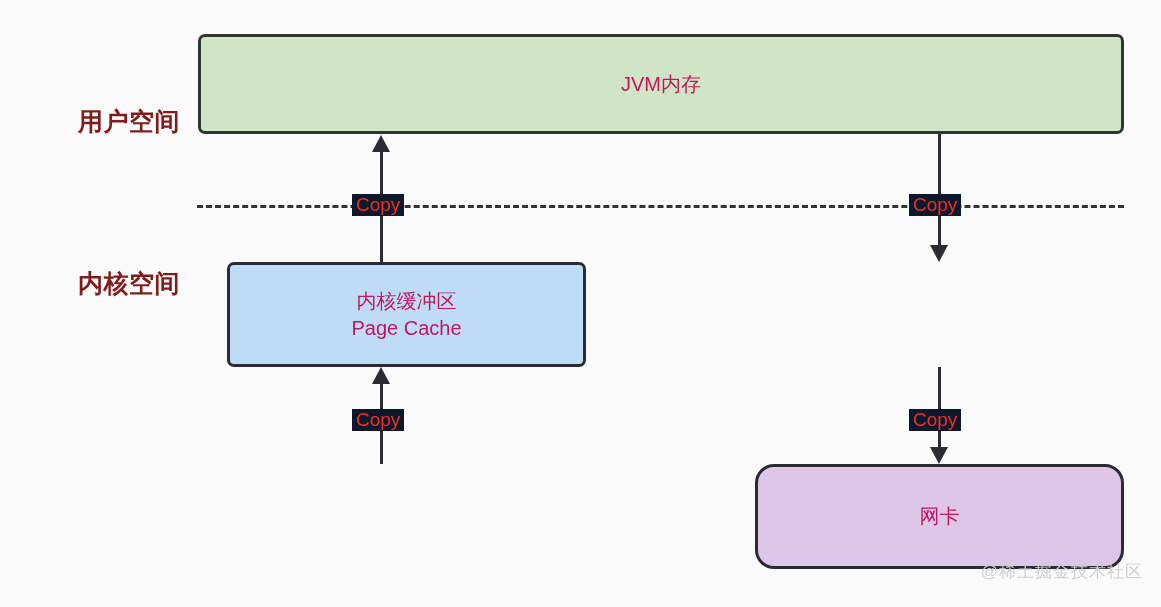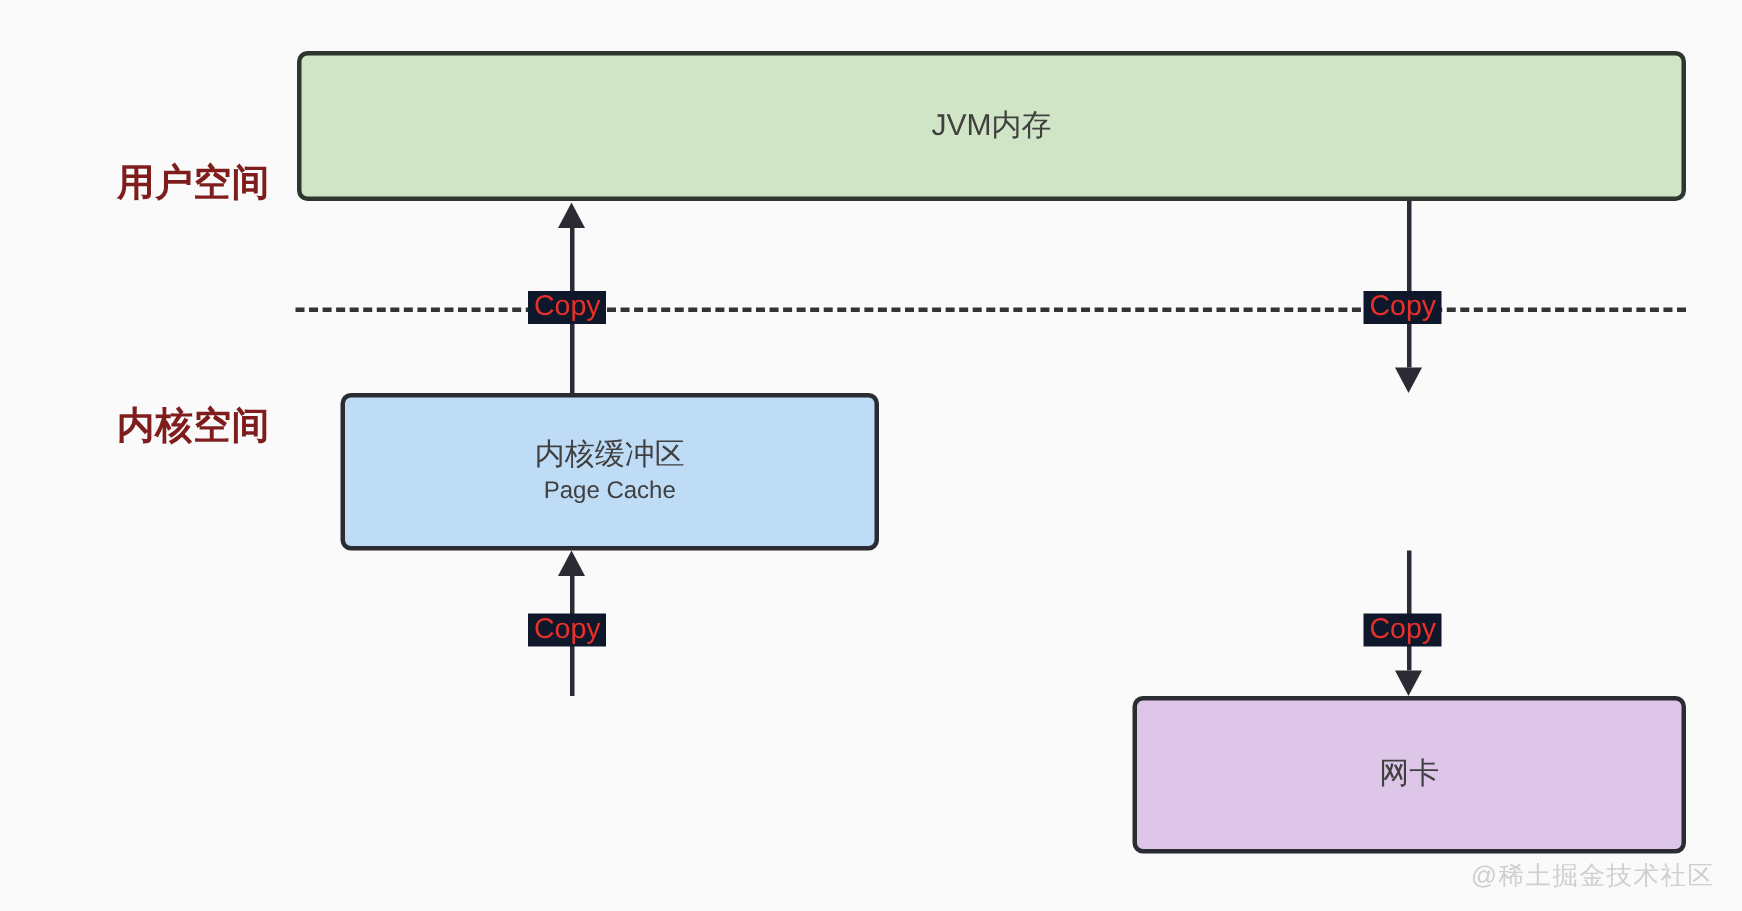--- a/index.html
+++ b/index.html
@@ -31,36 +31,36 @@
   
   .node {
     position: absolute;
     box-sizing: border-box;
     border: 3px solid #2b2b33;
     border-radius: 7px;
     display: flex;
     flex-direction: column;
     align-items: center;
     justify-content: center;
-    color: #404040;
+    color: #be185d;
     font-size: 20px;
     line-height: 1.35;
     text-align: center;
   }
   .node.green  { background: #cfe5c6; border-color: #2d372f; }
   .node.blue   { background: #bfdcf7; }
   .node.purple { background: #ddc6e8; }
 
   #node-jvm     { left: 198px; top: 34px;  width: 926px; height: 100px; }
   #node-pagecache { left: 210px; top: 262px; width: 359px; height: 105px; margin-left: 17px; }
   #node-socket  { left: 755px; top: 262px; width: 369px; height: 105px; }
   #node-disk    { left: 198px; top: 464px; width: 367px; height: 105px; }
-  #node-nic     { left: 755px; top: 464px; width: 369px; height: 105px; }
+  #node-nic     { left: 755px; top: 464px; width: 369px; height: 105px; border-radius: 19px; }
 
-  .node-line2 { font-size: 16px; }
+  .node-line2 { font-size: 20px; }
 
   
   #boundary {
     position: absolute;
     left: 197px;
     top: 205px;
     width: 927px;
     height: 0;
     border-top: 3px dashed #333333;
   }
@@ -104,21 +104,21 @@
   }
   #copy-pc-jvm   { left: 352px; top: 194px; }
   #copy-jvm-sock { left: 909px; top: 194px; }
   #copy-disk-pc  { left: 352px; top: 409px; }
   #copy-sock-nic { left: 909px; top: 409px; }
 
   
   #watermark {
     position: absolute;
     right: 18px;
-    bottom: 12px;
+    bottom: 24px;
     color: #cfcfcf;
     font-size: 17px;
     letter-spacing: 1px;
     white-space: nowrap;
     margin-top: 39px;
   }
 </style>
 </head>
 <body>
 

